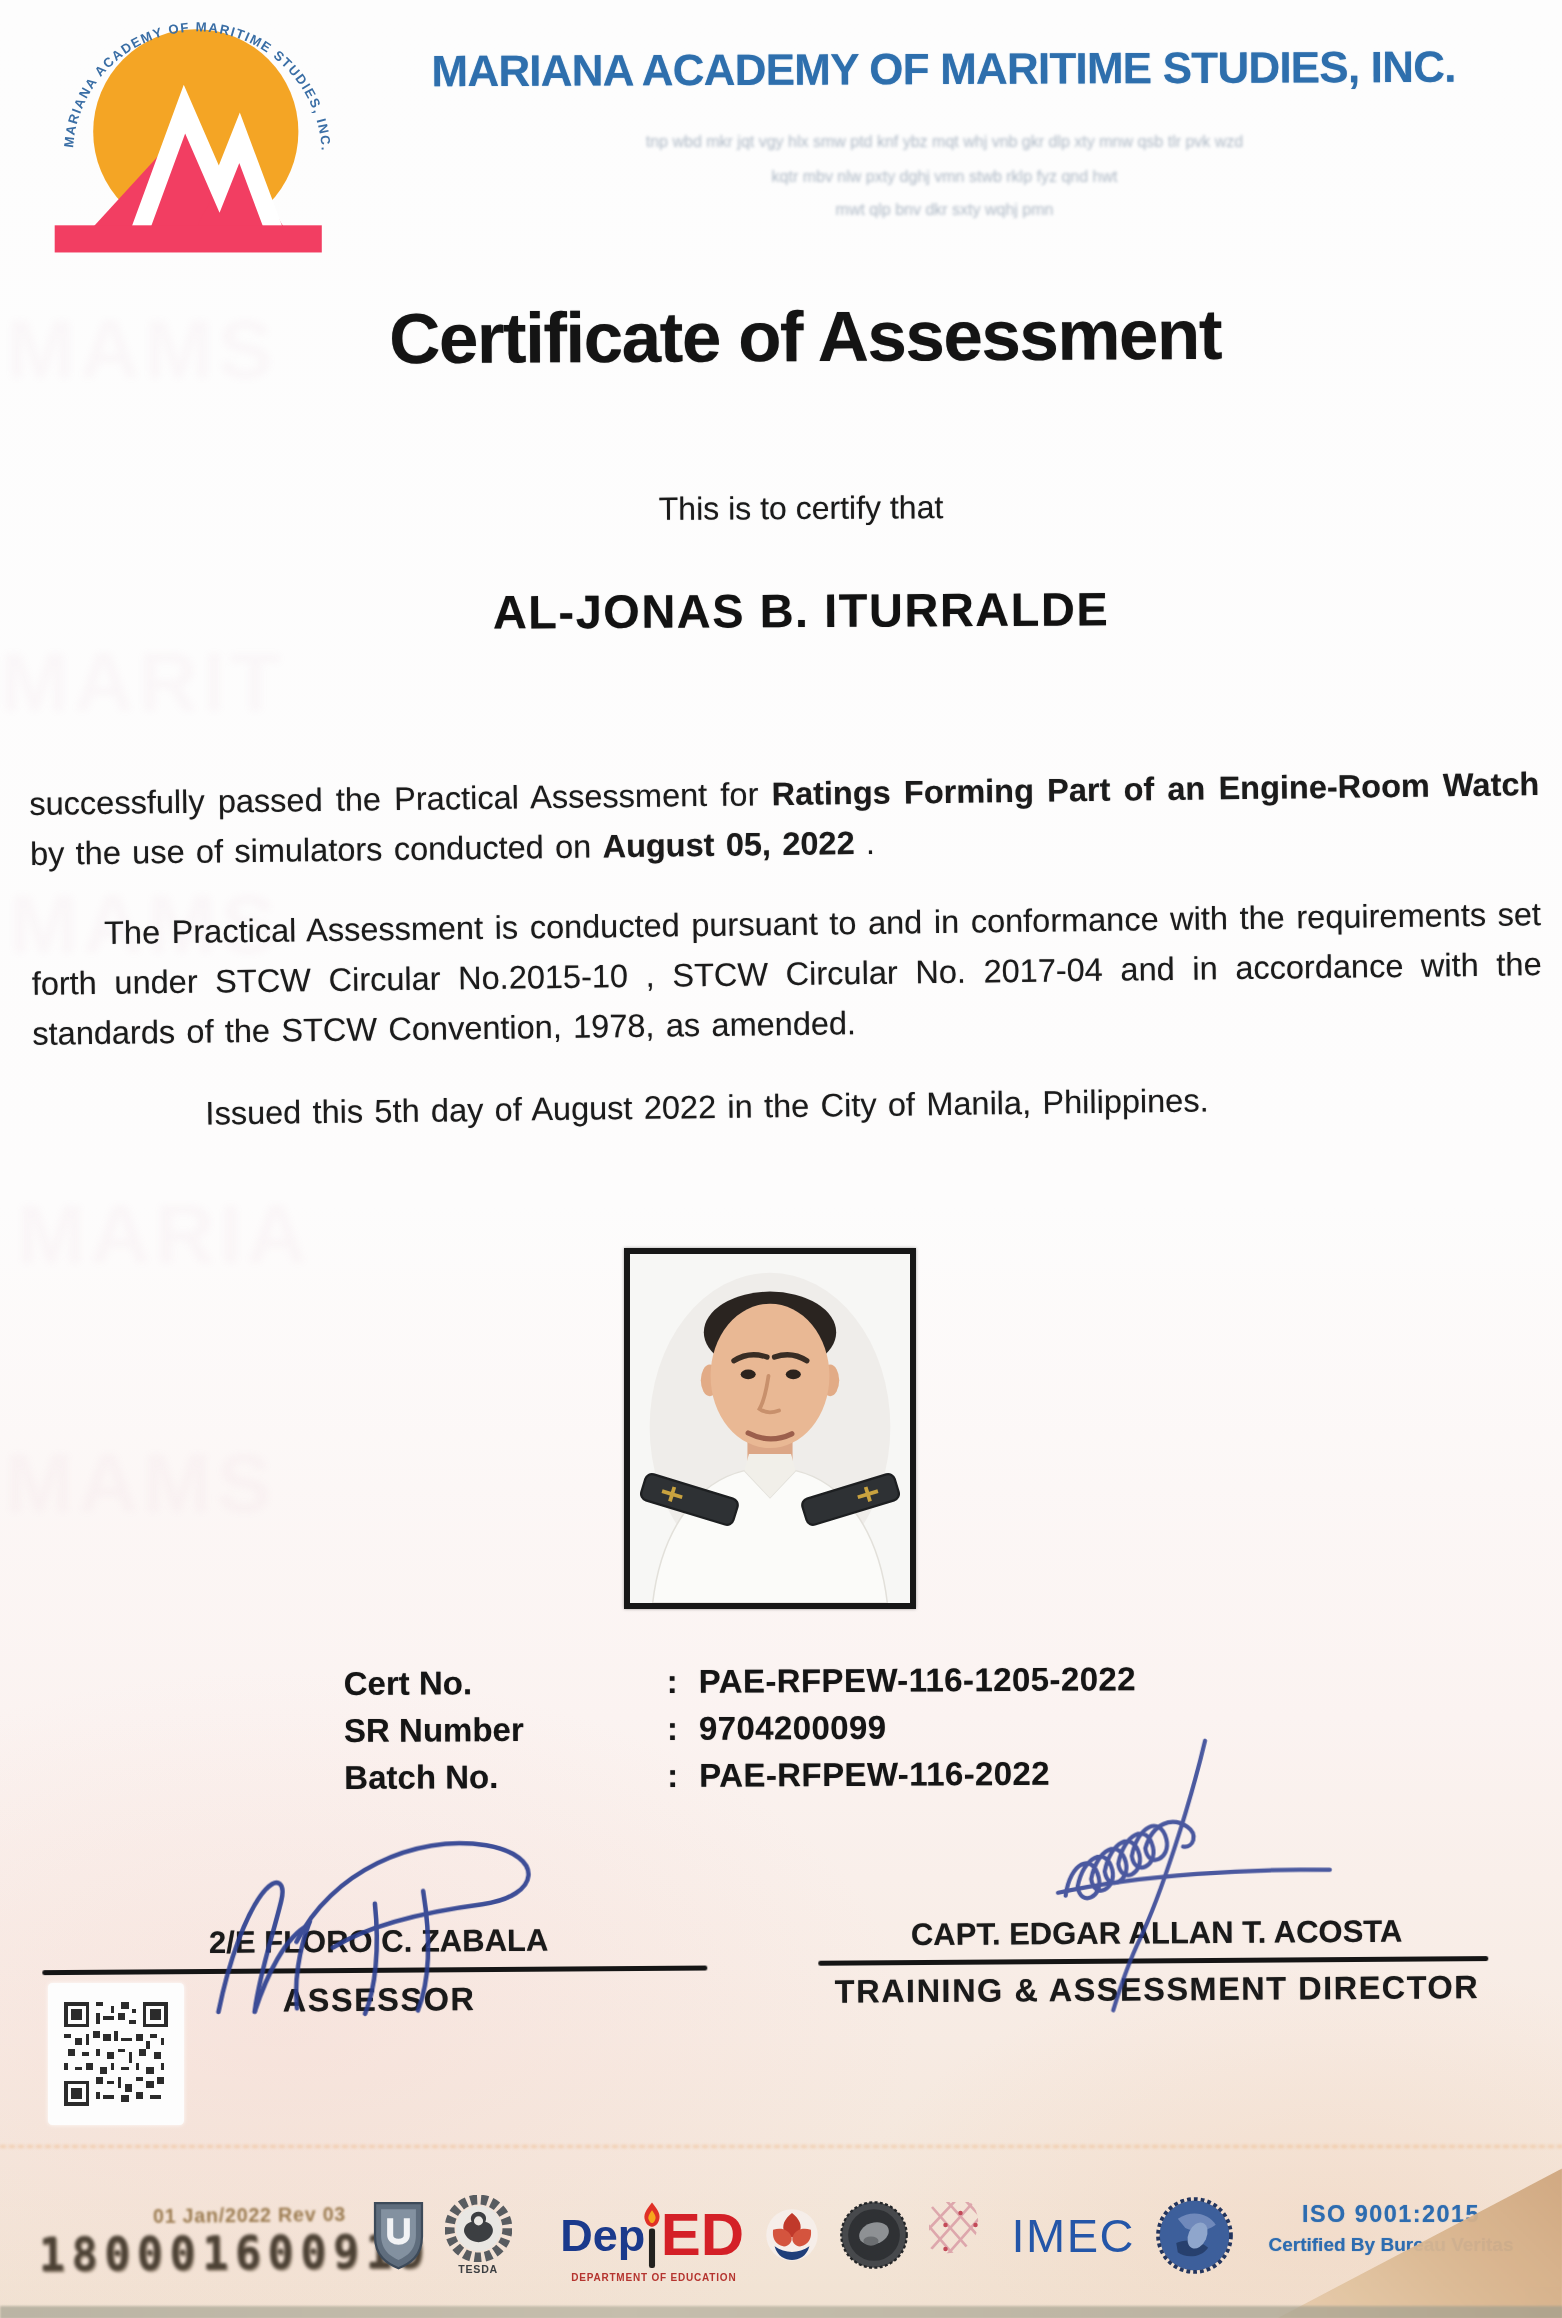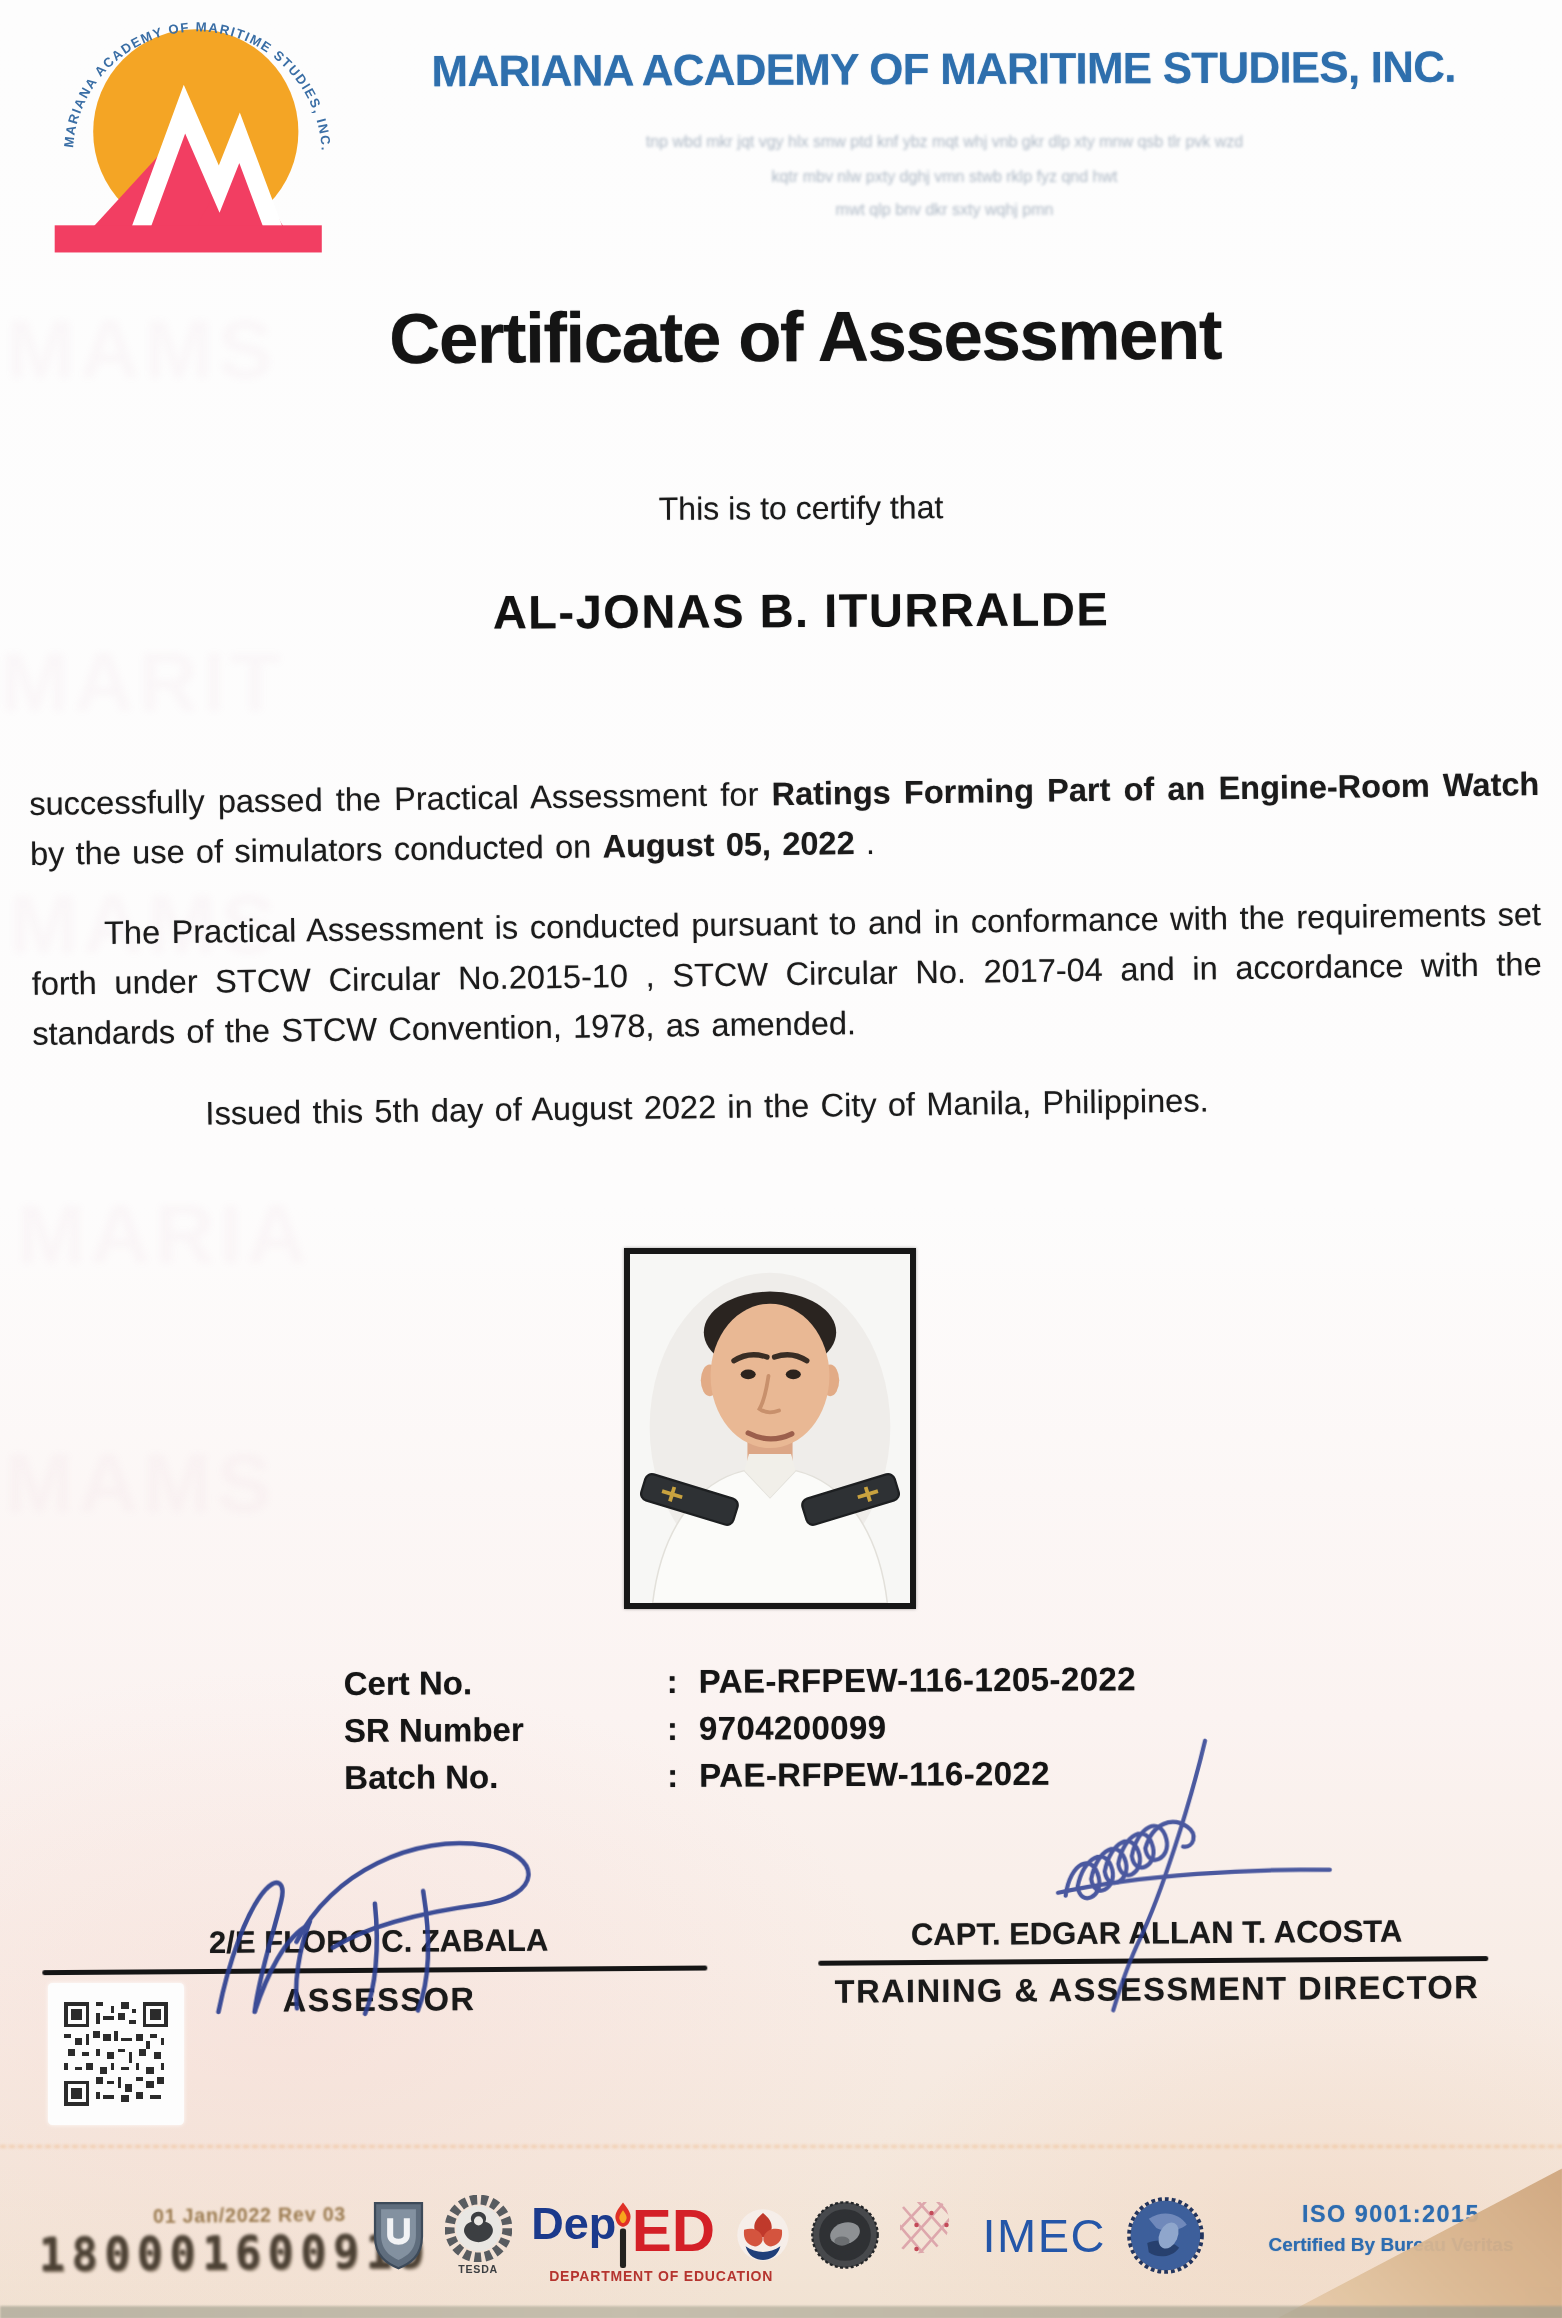--- a/index.html
+++ b/index.html
@@ -49,24 +49,24 @@
   
   .qr-box{left:48px;top:1983px;width:136px;height:142px;background:#fdfdfd;border-radius:4.5px;
     box-shadow:0 0 4.5px rgba(255,255,255,.9);display:flex;align-items:center;justify-content:center;}
   
   .rev-text{left:91px;top:2204px;width:317px;text-align:center;font-size:19.6px;color:#9b7b50;
     filter:blur(0.8px);transform:rotate(-.6deg);font-weight:700;letter-spacing:0.8px;}
   .control-number{left:39px;top:2228px;font-family:"DejaVu Sans Mono", monospace;font-size:43px;
     font-weight:700;letter-spacing:6.8px;color:#4c4134;filter:blur(1.6px);
     text-shadow:1.5px 1.5px 0 rgba(92,74,52,.45), -0.8px 0.8px 0 rgba(60,50,40,.35);transform:rotate(-.5deg) scaleY(1.08);}
   .logo-row{left:372px;top:2186px;width:877px;height:98px;display:flex;align-items:center;gap:19.6px;}
-  .deped-word{display:flex;align-items:flex-start;line-height:1;position:relative;}
+  .deped-word{display:flex;align-items:center;line-height:1;position:relative;margin-left:29px;}
   .deped-blue{font-size:45px;font-weight:700;color:#1b3a8c;}
   .deped-red{font-size:60px;font-weight:700;color:#d42027;}
-  .deped-sub{position:absolute;left:18px;bottom:-13.6px;width:174px;font-size:14px;letter-spacing:0.8px;
+  .deped-sub{position:absolute;left:11px;bottom:-13.6px;width:174px;font-size:10px;letter-spacing:0.8px;
     color:#b5342f;white-space:nowrap;font-weight:700;}
   .imec-text{font-size:47px;font-weight:400;color:#2456a8;letter-spacing:1.5px;filter:blur(0.4px);}
   .tesda-wrap{display:flex;flex-direction:column;align-items:center;text-align:center;}
   .tesda-label{font-size:10.6px;font-weight:700;color:#3c3f42;margin-top:1.5px;letter-spacing:0.8px;}
   .iso-block{left:1217px;top:2201px;width:348px;text-align:center;color:#2d6cb0;filter:blur(0.4px);}
   .iso1{font-size:23.4px;font-weight:700;letter-spacing:1.5px;text-shadow:0 0 1.1px rgba(45,108,176,.6);}
   .iso2{font-size:19px;font-weight:700;margin-top:6px;text-shadow:0 0 1.1px rgba(45,108,176,.6);}
   .corner-fold{right:0;bottom:0;width:287px;height:151px;
     background:linear-gradient(225deg,#cfa67e 0%,#dcba94 55%,#e7cdae 100%);
     clip-path:polygon(100% 0,100% 100%,0 100%);filter:blur(1.1px);opacity:.95;}

